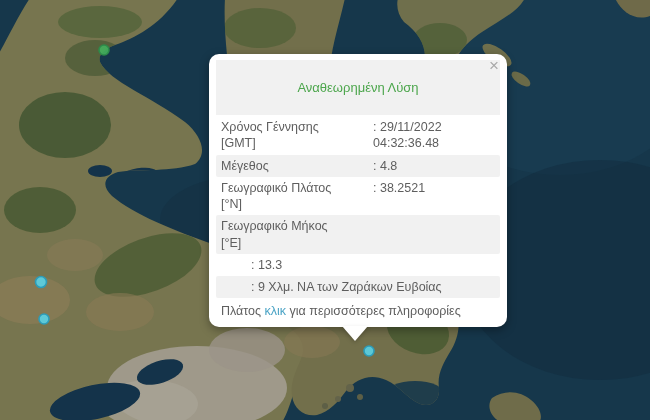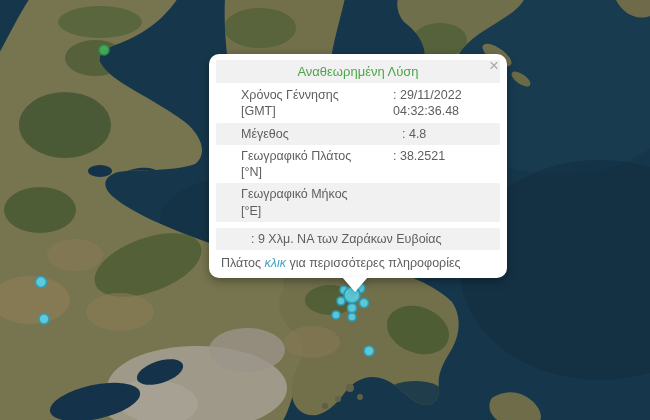--- a/index.html
+++ b/index.html
@@ -22,29 +22,29 @@
     position:absolute;left:133px;top:100%;width:0;height:0;margin-top:-1px;
     border-left:13px solid transparent;border-right:13px solid transparent;
     border-top:15px solid #ffffff;
     filter:drop-shadow(0 2px 2px rgba(0,0,0,.2));
   }
   .popup-close{
     position:absolute;top:3px;right:8px;font-size:17px;line-height:1;
     color:#a9a9a9;cursor:pointer;font-weight:400;
   }
   .popup-header{
-    background:#f1f1f1;text-align:center;padding:4px 0;
+    background:#f1f1f1;text-align:center;padding:20px 0;
     font-size:13px;border-radius:0;margin-bottom:1px;
   }
   .popup-row{display:flex;padding:3px 5px;line-height:1.3;border-radius:2px;}
-  .popup-row.alt{background:#f1f1f1;gap:9px;}
-  .popup-row .lbl{width:122px;flex:none;margin-left:20px;}
+  .popup-row.alt{background:#f1f1f1;}
+  .popup-row .lbl{width:122px;flex:none;}
   .popup-row .val{flex:1;padding-left:6px;margin-left:24px;}
   .popup-footer{padding:5px 5px 4px 5px;line-height:1.3;}
-  .popup-footer .link{cursor:pointer;font-style:italic;}
+  .popup-footer .link{cursor:pointer;}
 </style>
 </head>
 <body>
 
 <svg id="map" viewBox="0 0 650 420" xmlns="http://www.w3.org/2000/svg">
   <defs>
     <clipPath id="landclip">
       <path d="M 30,-2 L 178,-2 C 160,25 135,38 115,45 C 103,50 98,55 100,62
                C 110,82 150,96 185,122 C 202,136 208,154 195,164
                C 172,172 140,169 118,172 C 104,176 101,186 112,196
@@ -161,20 +161,21 @@
     <span class="val">: 4.8</span>
   </div>
   <div class="popup-row">
     <span class="lbl">Γεωγραφικό Πλάτος [°N]</span>
     <span class="val">: 38.2521</span>
   </div>
   <div class="popup-row alt">
     <span class="lbl">Γεωγραφικό Μήκος [°E]</span>
   </div>
   <div class="popup-row">
+    <span class="val">: 13.3</span>
   </div>
   <div class="popup-row alt">
     <span class="val">: 9 Χλμ. ΝΑ των Ζαράκων Ευβοίας</span>
   </div>
 
   <div class="popup-footer">
     <span>Πλάτος </span><span class="link" style="color: rgb(74, 163, 197);">κλικ</span><span> για περισσότερες πληροφορίες</span>
   </div>
 
   <div class="popup-tail"></div>

